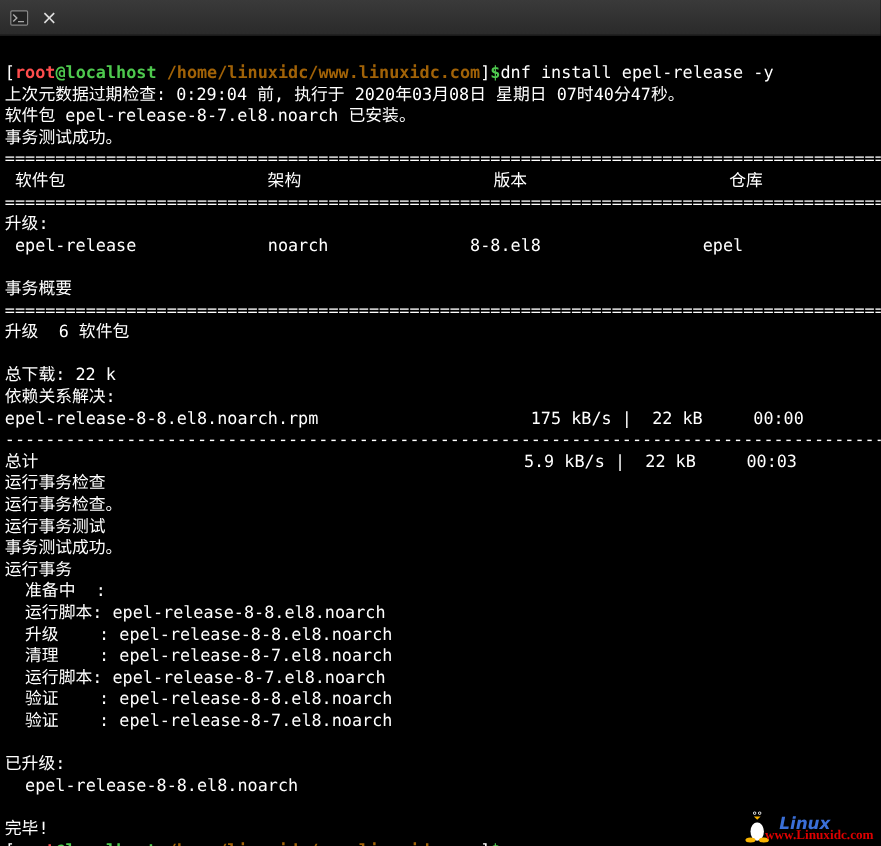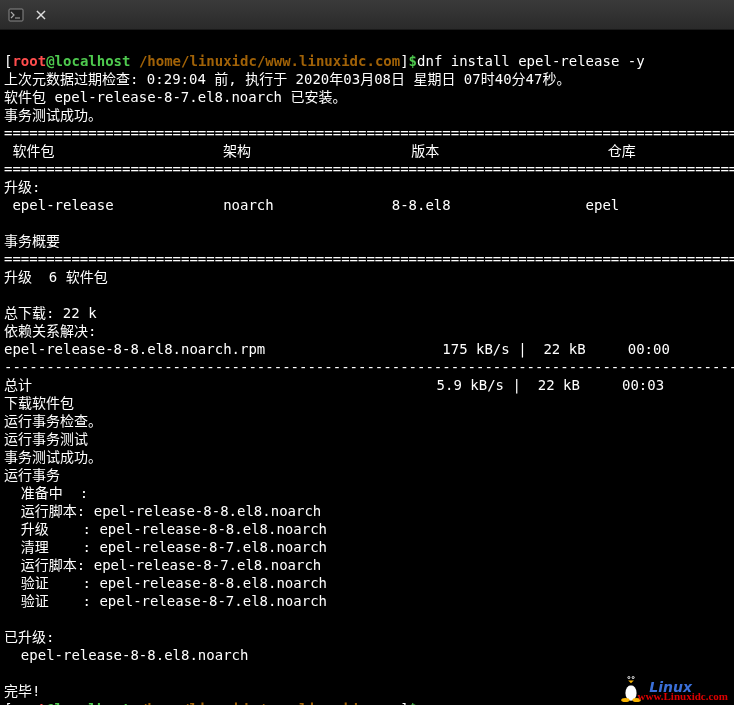--- a/index.html
+++ b/index.html
@@ -77,21 +77,21 @@
 
 <span>事务概要</span>
 <span>================================================================================================</span>
 <span>升级  6 软件包</span>
 
 <span>总下载: 22 k</span>
 <span>依赖关系解决:</span>
 <span>epel-release-8-8.el8.noarch.rpm                     175 kB/s |  22 kB     00:00    </span>
 <span>------------------------------------------------------------------------------------------------</span>
 <span>总计                                                5.9 kB/s |  22 kB     00:03    </span>
-<span>下载软件包</span>
+<span>运行事务检查</span>
 <span>运行事务检查。</span>
 <span>运行事务测试</span>
 <span>事务测试成功。</span>
 <span>运行事务</span>
 <span>  准备中  :                                                                                 1/1 </span>
 <span>  运行脚本: epel-release-8-8.el8.noarch                                                     1/1 </span>
 <span>  升级    : epel-release-8-8.el8.noarch                                                     1/2 </span>
 <span>  清理    : epel-release-8-7.el8.noarch                                                     2/2 </span>
 <span>  运行脚本: epel-release-8-7.el8.noarch                                                     2/2 </span>
 <span>  验证    : epel-release-8-8.el8.noarch                                                     1/2 </span>

